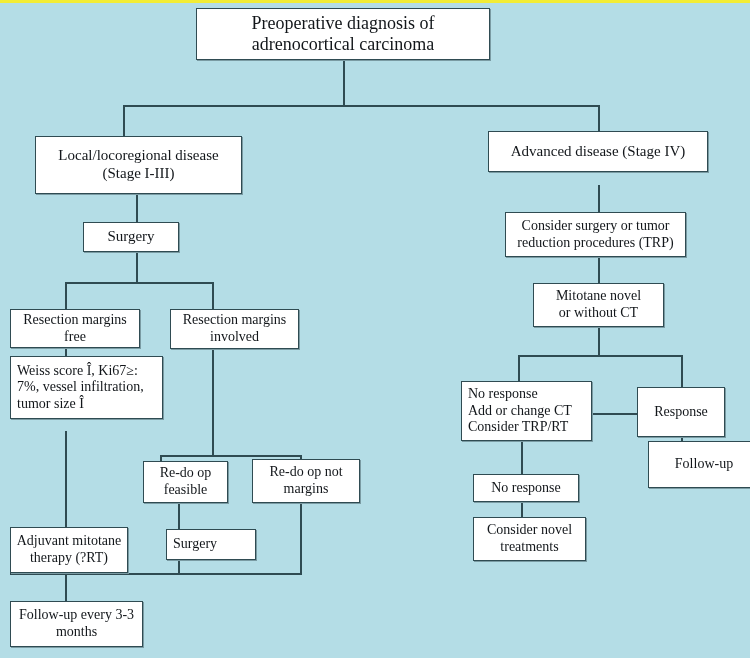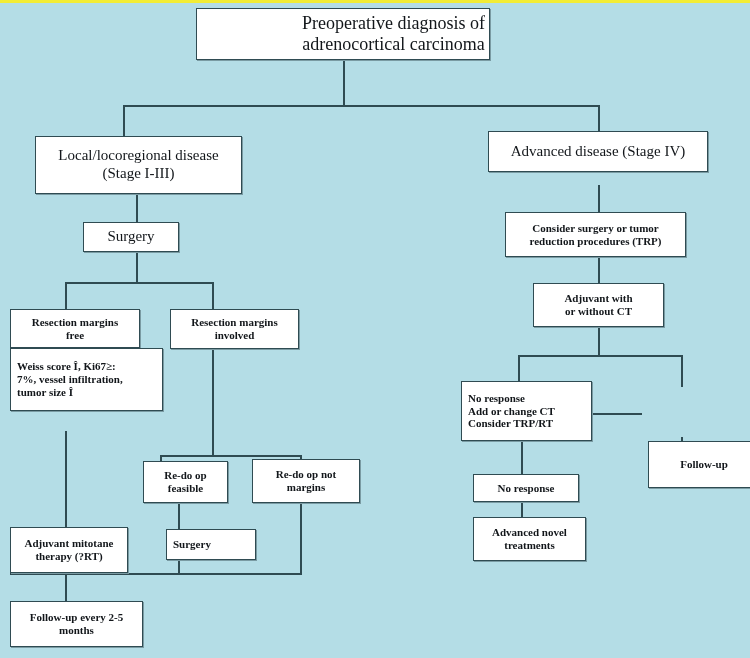--- a/index.html
+++ b/index.html
@@ -53,23 +53,23 @@
     white-space: pre-line;
   }
   .edge {
     position: absolute;
     background: #2f4b52;
   }
   .edge.h { height: 2px; }
   .edge.v { width: 2px; }
 
   
-  .fs-title { font-size: 18px; font-weight: 400; justify-content: flex-end; }
+  .fs-title { font-size: 18px; font-weight: 400; }
   .fs-lg    { font-size: 15px; font-weight: 400; }
-  .fs-sm    { font-size: 11px; font-weight: 700; }
+  .fs-sm    { font-size: 14px; font-weight: 400; }
 </style>
 </head>
 <body>
 
 <div id="canvas">
 
   <div class="topline"></div>
 
   <div class="edge v" style="left:343px; top:60px; height:46px;"></div>
   <div class="edge h" style="left:123px; top:105px; width:477px;"></div>
@@ -137,36 +137,39 @@
     <span class="txt">Resection margins
 free</span>
   </div>
 
   <div class="node fs-sm" style="left:170px; top:309px; width:129px; height:40px;">
     <span class="txt">Resection margins
 involved</span>
   </div>
 
   <div class="node fs-sm" style="left:533px; top:283px; width:131px; height:44px;">
-    <span class="txt">Adjuvant with
+    <span class="txt">Mitotane novel
 or without CT</span>
   </div>
 
-  <div class="node fs-sm left-align" style="left:10px; top:348px; width:153px; height:63px;">
+  <div class="node fs-sm left-align" style="left:10px; top:356px; width:153px; height:63px;">
     <span class="txt">Weiss score Î, Ki67≥:
 7%, vessel infiltration,
 tumor size Î</span>
   </div>
 
   <div class="node fs-sm left-align" style="left:461px; top:381px; width:131px; height:60px;">
     <span class="txt">No response
 Add or change CT
 Consider TRP/RT</span>
   </div>
 
+  <div class="node fs-sm" style="left:637px; top:387px; width:88px; height:50px;">
+    <span class="txt">Response</span>
+  </div>
 
   <div class="node fs-sm" style="left:143px; top:461px; width:85px; height:42px;">
     <span class="txt">Re-do  op
 feasible</span>
   </div>
 
   <div class="node fs-sm" style="left:252px; top:459px; width:108px; height:44px;">
     <span class="txt">Re-do op not
 margins</span>
   </div>
@@ -182,22 +185,22 @@
   <div class="node fs-sm" style="left:10px; top:527px; width:118px; height:46px;">
     <span class="txt">Adjuvant mitotane
 therapy (?RT)</span>
   </div>
 
   <div class="node fs-sm left-align" style="left:166px; top:529px; width:90px; height:31px;">
     <span class="txt">Surgery</span>
   </div>
 
   <div class="node fs-sm" style="left:473px; top:517px; width:113px; height:44px;">
-    <span class="txt">Advanced novel
+    <span class="txt">Consider novel
 treatments</span>
   </div>
 
   <div class="node fs-sm" style="left:10px; top:601px; width:133px; height:46px;">
-    <span class="txt">Follow-up every 2-5
+    <span class="txt">Follow-up every 3-3
 months</span>
   </div>
 
 </div>
 
 </body></html>

